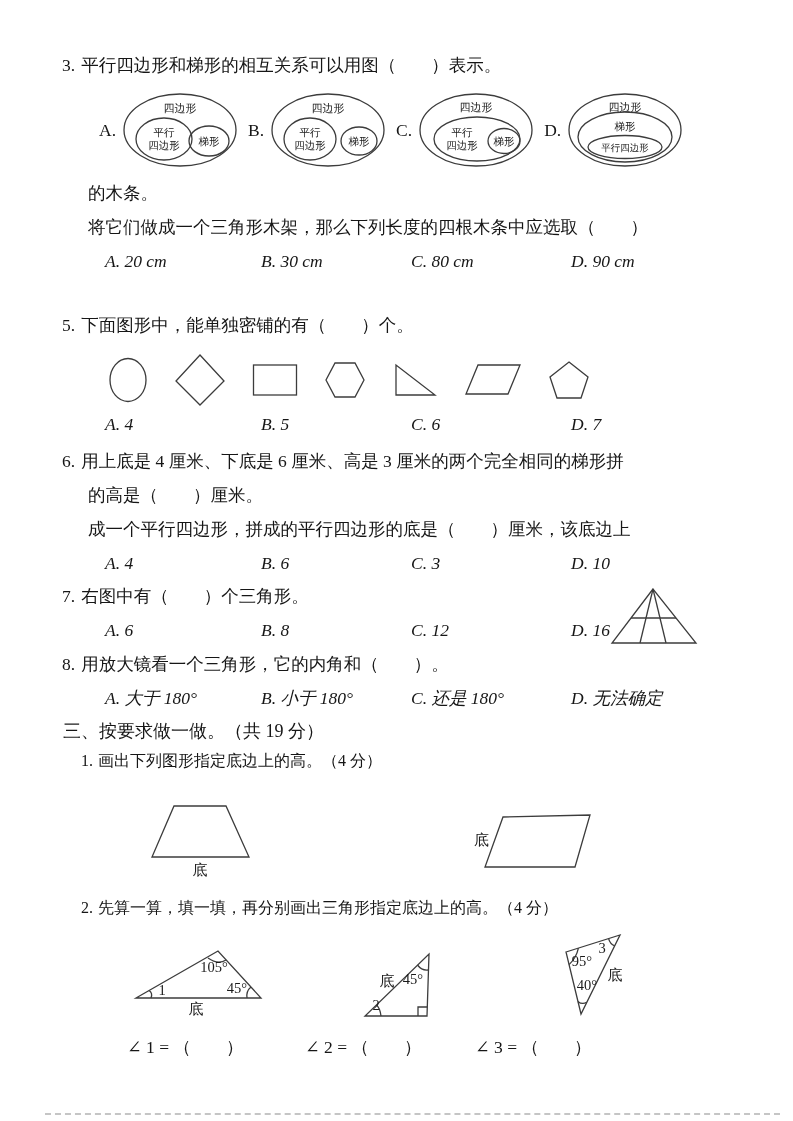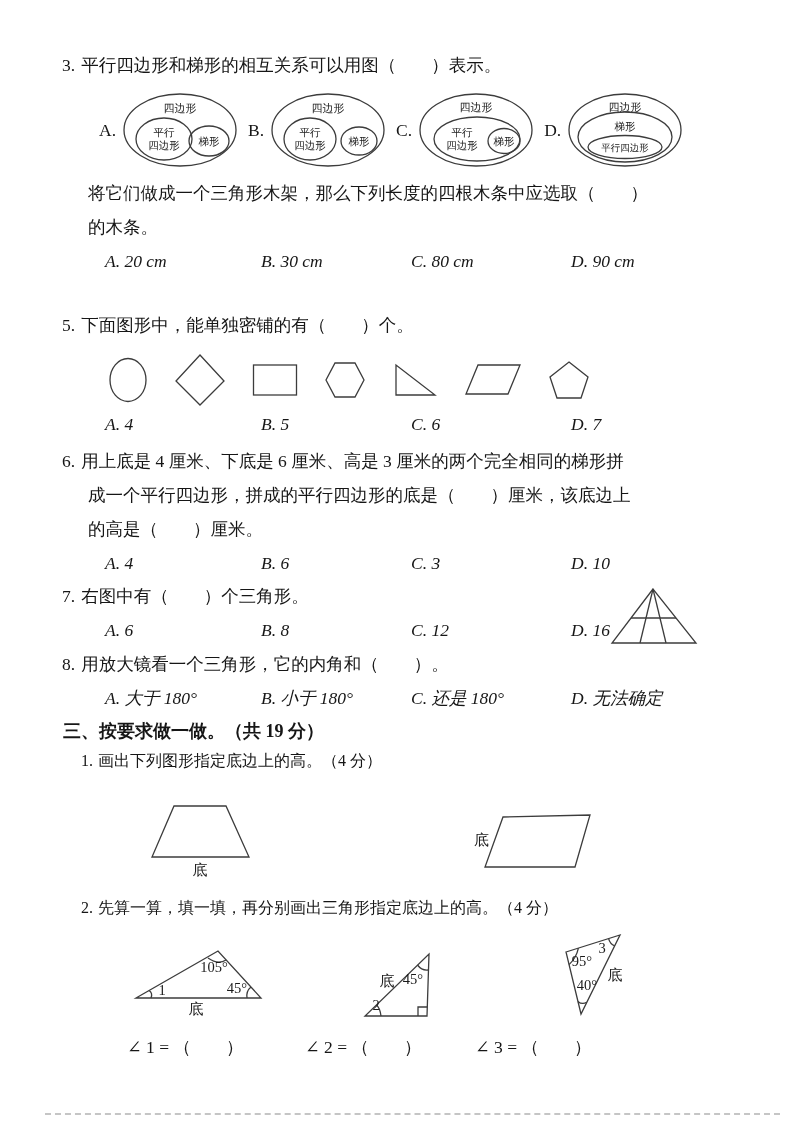--- a/index.html
+++ b/index.html
@@ -12,21 +12,21 @@
   .opts{display:flex;line-height:34px;padding-left:43px;white-space:nowrap;font-style:italic;}
   .opt{flex:0 0 auto;}
   .w1{width:140px;}.w2{width:150px;margin-left:16px;}.w3{width:160px;}
   .fig{position:absolute;}
   svg{display:block;overflow:visible;}
   svg .ln{fill:none;stroke:#3c3c3c;stroke-width:1.3;}
   svg text{font-family:"Liberation Serif","DejaVu Serif",serif;fill:#1a1a1a;stroke:none;}
   .venn-row{position:absolute;left:99px;top:92px;display:flex;gap:9px;align-items:center;}
   .venn{display:flex;align-items:center;gap:5px;font-size:17.5px;}
   .shape-row{position:absolute;left:108px;top:348px;height:64px;display:flex;gap:26px;align-items:center;}
-  .sec-head{position:absolute;left:63px;top:714px;font-size:18px;font-weight:bold;line-height:34px;white-space:nowrap;}
+  .sec-head{position:absolute;left:63px;top:714px;font-size:18px;font-weight:normal;line-height:34px;white-space:nowrap;}
   .sub-q{position:absolute;left:81px;font-size:16px;line-height:34px;white-space:nowrap;}
   .sub-q .qnum{padding-right:5px;}
   .ans{position:absolute;top:1032px;font-size:17.5px;line-height:30px;white-space:nowrap;}
   .page-edge{position:absolute;top:1113px;left:45px;width:735px;border-top:2px dashed #8c8c8c;opacity:.5;}
 </style>
 </head>
 <body>
 
 <div class="page">
 
@@ -78,22 +78,22 @@
         <text x="59" y="19" font-size="11" text-anchor="middle">四边形</text>
         <ellipse class="ln" cx="59" cy="45" rx="47" ry="25"></ellipse>
         <text x="59" y="38" font-size="10.5" text-anchor="middle">梯形</text>
         <ellipse class="ln" cx="59" cy="55" rx="37" ry="11.5"></ellipse>
         <text x="59" y="59" font-size="9.5" text-anchor="middle">平行四边形</text>
       </svg>
     </div>
   </div>
 
   <div class="q" style="top:176px">
+    <div class="qline cont">的木条。</div>
     <div class="qline cont">将它们做成一个三角形木架，那么下列长度的四根木条中应选取（　　）</div>
-    <div class="qline cont">的木条。</div>
     <div class="opts">
       <span class="opt w1">A. 20 cm</span>
       <span class="opt w2">B. 30 cm</span>
       <span class="opt w3">C. 80 cm</span>
       <span class="opt">D. 90 cm</span>
     </div>
   </div>
 
   <div class="q" style="top:308px">
     <div class="qline"><span class="qnum">5.</span><span>下面图形中，能单独密铺的有（　　）个。</span></div>
@@ -127,22 +127,22 @@
     <div class="opts">
       <span class="opt w1">A. 4</span>
       <span class="opt w2">B. 5</span>
       <span class="opt w3">C. 6</span>
       <span class="opt">D. 7</span>
     </div>
   </div>
 
   <div class="q" style="top:444px">
     <div class="qline"><span class="qnum">6.</span><span>用上底是 4 厘米、下底是 6 厘米、高是 3 厘米的两个完全相同的梯形拼</span></div>
+    <div class="qline cont">的高是（　　）厘米。</div>
     <div class="qline cont">成一个平行四边形，拼成的平行四边形的底是（　　）厘米，该底边上</div>
-    <div class="qline cont">的高是（　　）厘米。</div>
     <div class="opts">
       <span class="opt w1">A. 4</span>
       <span class="opt w2">B. 6</span>
       <span class="opt w3">C. 3</span>
       <span class="opt">D. 10</span>
     </div>
   </div>
 
   <div class="q" style="top:579px">
     <div class="qline"><span class="qnum">7.</span><span>右图中有（　　）个三角形。</span></div>

